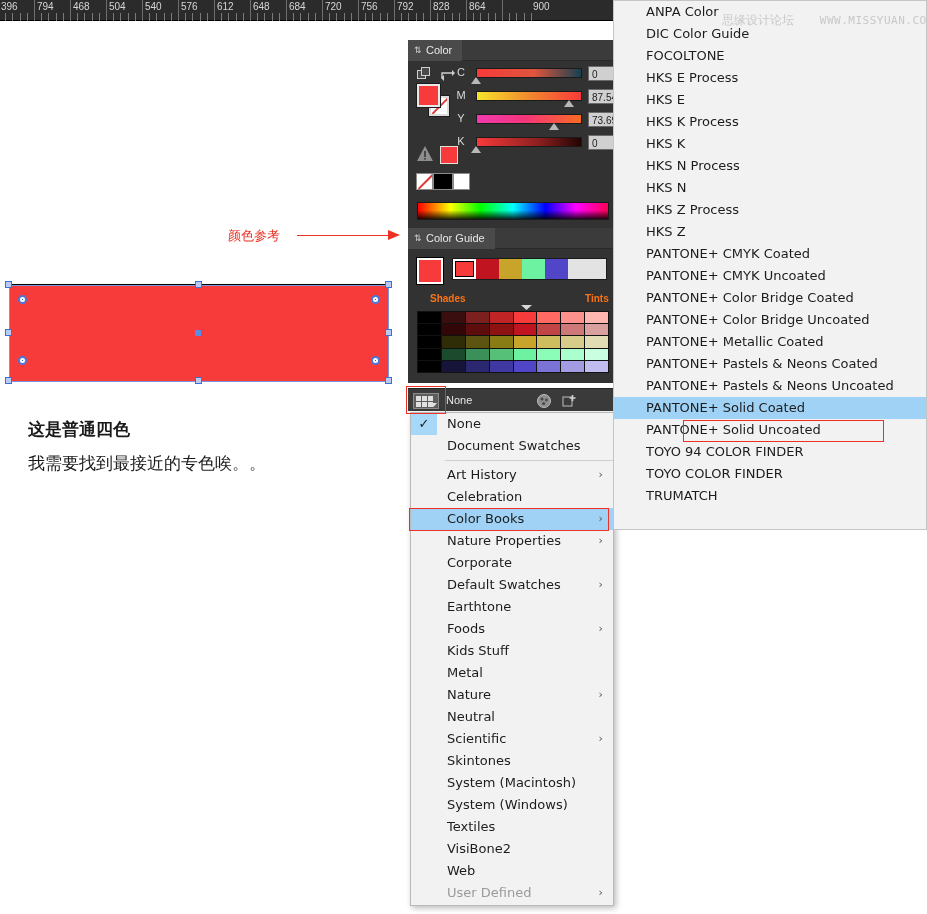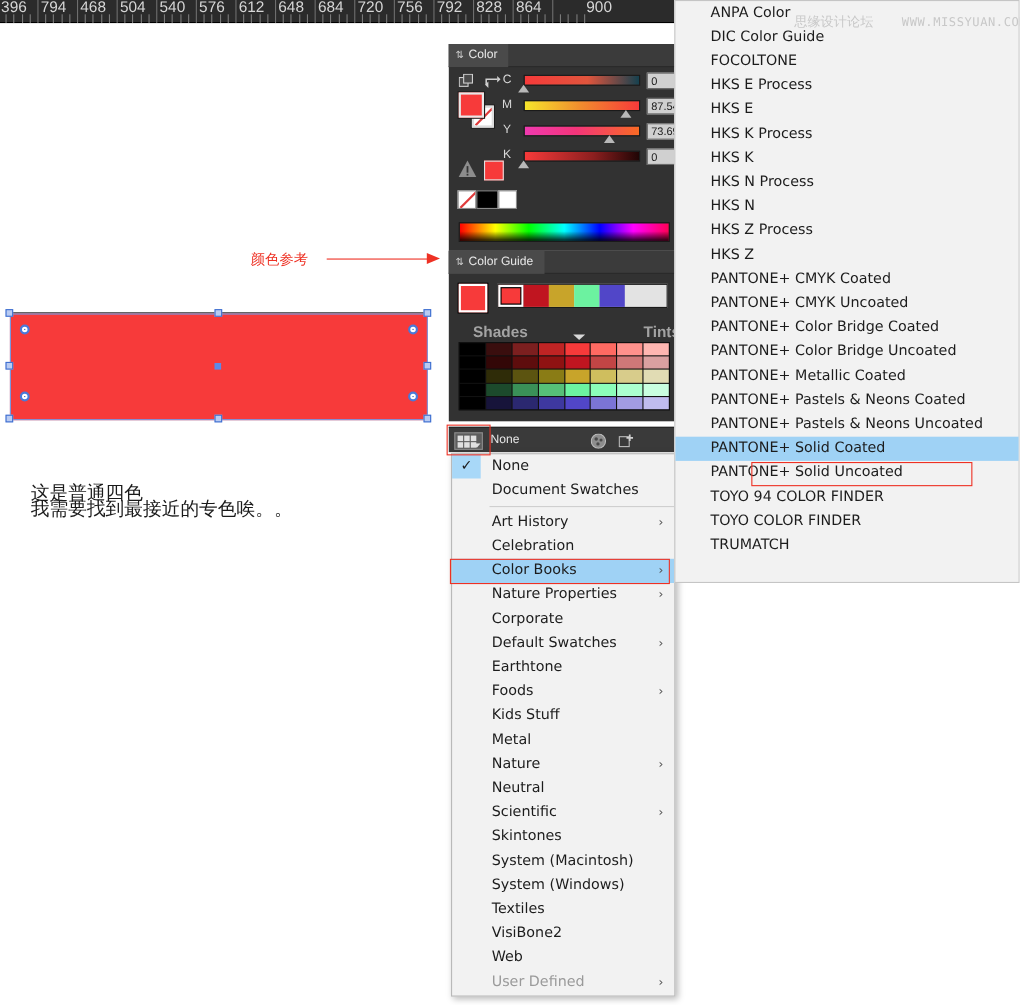--- a/index.html
+++ b/index.html
@@ -17,21 +17,21 @@
     position: absolute; left: 0; top: 0; width: 613px; height: 21px;
     background: #2b2b2b; overflow: hidden;
   }
   .ruler .tick {
     position: absolute; top: 0; width: 1px; background: #8c8c8c;
   }
   .ruler .tick.major { height: 21px; background: #6e6e6e; }
   .ruler .tick.minor { top: 13px; height: 8px; background: #7a7a7a; }
   .ruler .lbl {
     position: absolute; top: 1px; color: #d6d6d6;
-    font-size: 14px; line-height: 11px;
+    font-size: 10px; line-height: 11px;
     font-family: "Liberation Sans", sans-serif;
     padding-left: 2px; white-space: nowrap;
   }
   .ruler .rbottom {
     position: absolute; left: 0; bottom: 0; width: 100%; height: 1px; background: #000;
   }
 
   
   .artboard-line {
     position: absolute; left: 9px; top: 284px; width: 380px; height: 1px; background: #000;
@@ -148,21 +148,21 @@
     position: absolute; width: 26px; height: 26px;
     background: #f73a3a; border: 2px solid #ffffff; box-shadow: 0 0 0 1px #000;
   }
   .cg-harmony {
     position: absolute; height: 22px; background: #e3e3e3;
     border: 1px solid #1a1a1a; display: flex;
   }
   .cg-harmony .hs { width: 23px; height: 100%; }
   .cg-harmony .hs.sel { outline: 2px solid #ffffff; outline-offset: -2px; box-shadow: inset 0 0 0 3px #000; }
   .cg-label {
-    position: absolute; color: #a3a3a3; font-size: 14px; font-weight: bold;
+    position: absolute; color: #f97316; font-size: 10px; font-weight: bold;
   }
   .grid-wrap { position: absolute; display: grid; gap: 1px; background: #111; border: 1px solid #111; }
   .grid-wrap div { width: 100%; height: 100%; }
 
   .panel-footer {
     position: absolute; left: 0; height: 23px; background: #3a3a3a;
     border-top: 1px solid #252525;
   }
   .footer-menu-btn {
     position: absolute; left: 5px; top: 4px; width: 26px; height: 16px;
@@ -334,21 +334,21 @@
 
   <div class="radius-widget" style="left:18px; top:295px;"></div>
   <div class="radius-widget" style="left:371px;top:295px;"></div>
   <div class="radius-widget" style="left:18px; top:356px;"></div>
   <div class="radius-widget" style="left:371px;top:356px;"></div>
 
   <div class="anno-red" style="left:228px; top:227px;">颜色参考</div>
   <div class="arrow-line" style="left:297px; top:235px; width:92px;"></div>
   <div class="arrow-head" style="left:388px; top:230px;"></div>
 
-  <div class="cn-note" style="left:28px; top:434px;">这是普通四色</div>
+  <div class="cn-note" style="left:28px; top:414px;font-weight:bold;">这是普通四色</div>
   <div class="cn-note" style="left:28px; top:448px;">我需要找到最接近的专色唉。。</div>
 
   <div class="panel" style="left:408px; top:40px; width:205px; height:188px;">
     <div class="panel-tabstrip">
       <div class="panel-tab">
         <span class="tab-grip">⇅</span>
         <span>Color</span>
       </div>
     </div>
     <div class="cp-body" style="position:relative;height:167px;">

